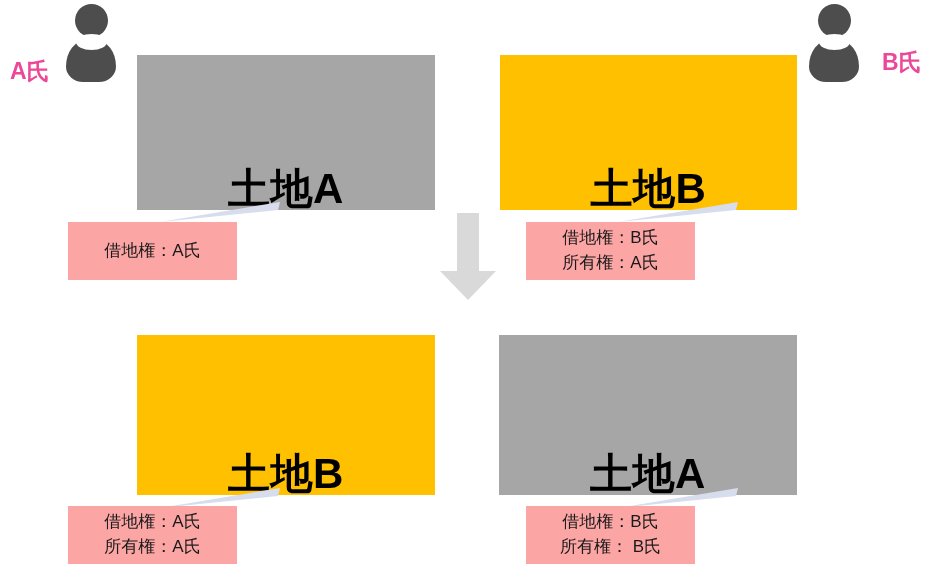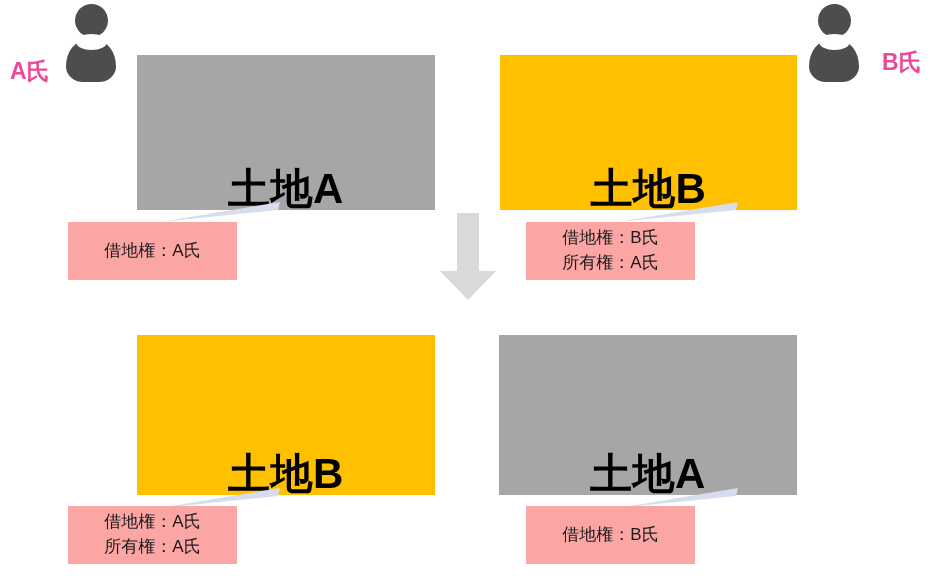--- a/index.html
+++ b/index.html
@@ -178,15 +178,16 @@
   <div class="land gray" style="left:499px; top:335px; width:298px; height:160px;">
     <span class="land-label">土地A</span>
   </div>
 
   <svg class="tail" style="left:618px; top:484px;" viewBox="0 0 120 24">
     <polygon points="0,24 120,4 118,12" fill="#d7dded"></polygon>
   </svg>
 
   <div class="callout" style="left:526px; top:506px;">
     <span class="line">借地権：B氏</span>
+    <span class="line">所有権： B氏</span>
   </div>
 
 </div>
 
 </body></html>

